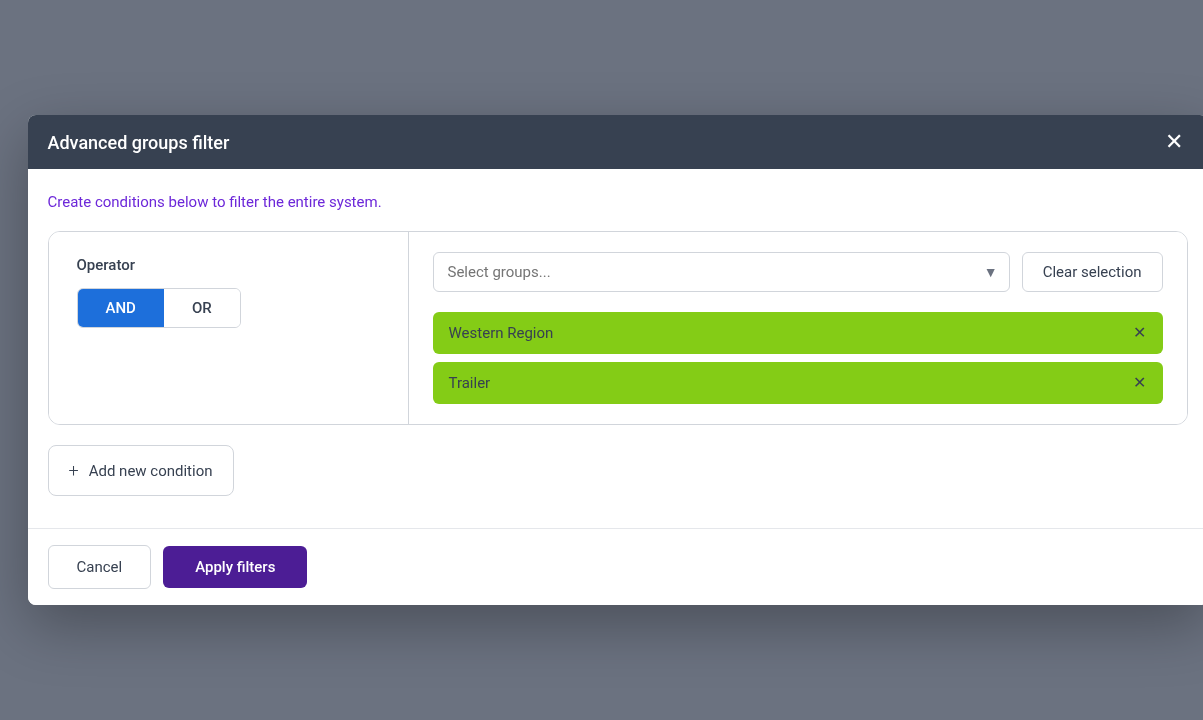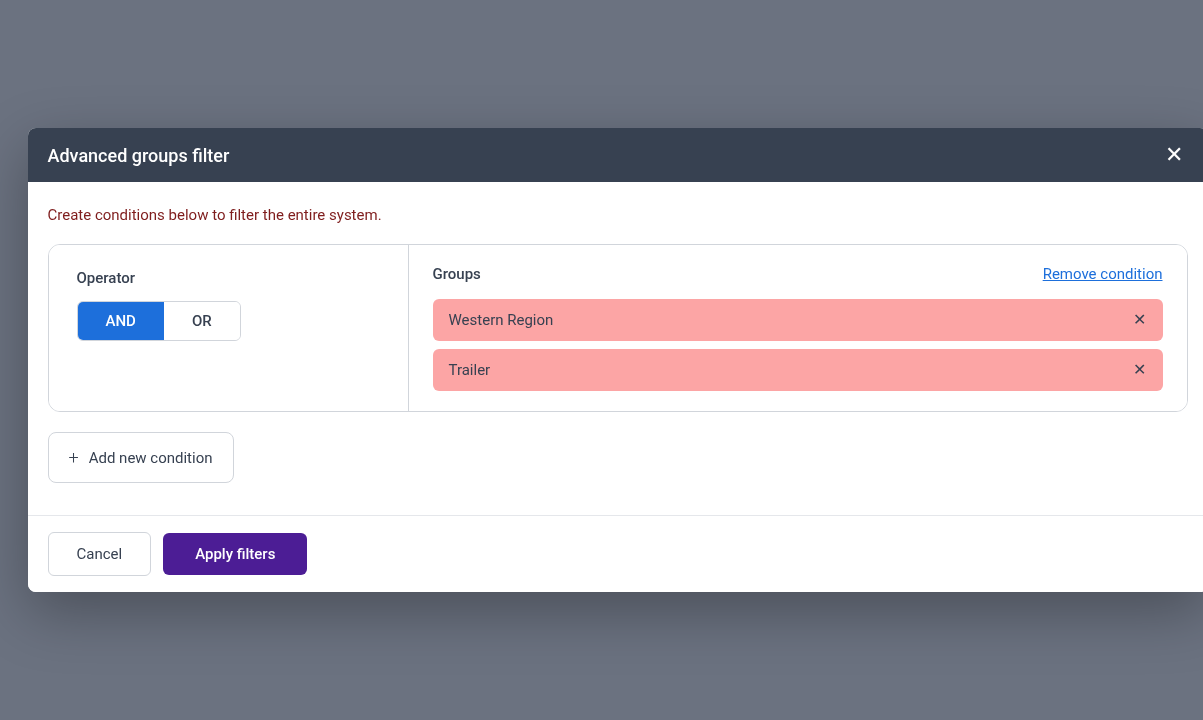--- a/index.html
+++ b/index.html
@@ -62,21 +62,21 @@
       padding: 0 4px;
       line-height: 1;
     }
 
     .modal-body {
       padding: 24px 20px 16px 20px;
     }
 
     .description {
       font-size: 15px;
-      color: #7f1d1d;
+      color: #6d28d9;
       margin-bottom: 20px;
     }
 
     .condition-box {
       border: 1px solid #d1d5db;
       border-radius: 12px;
       display: flex;
       overflow: hidden;
       margin-bottom: 20px;
     }
@@ -193,21 +193,21 @@
       white-space: nowrap;
     }
 
     .selected-items {
       display: flex;
       flex-direction: column;
       gap: 8px;
     }
 
     .selected-item {
-      background: #fca5a5;
+      background: #84cc16;
       border-radius: 6px;
       padding: 12px 16px;
       display: flex;
       align-items: center;
       justify-content: space-between;
       font-size: 15px;
       color: #374151;
     }
 
     .remove-item-btn {
@@ -289,25 +289,28 @@
 
         <div class="operator-panel">
           <div class="operator-label">Operator</div>
           <div class="operator-toggle">
             <button class="operator-btn active">AND</button>
             <button class="operator-btn">OR</button>
           </div>
         </div>
 
         <div class="condition-panel">
-          <div class="condition-header">
-            <span class="condition-type-label">Groups</span>
-            <button class="remove-condition-btn">Remove condition</button>
+
+          <div class="select-row">
+            <div class="select-wrapper">
+              <input class="select-input" type="text" readonly="" placeholder="Select groups..." style="">
+              <span class="select-arrow">▼</span>
+            </div>
+            <button class="clear-selection-btn">Clear selection</button>
           </div>
-
 
           <div class="selected-items">
             <div class="selected-item">
               <span>Western Region</span>
               <button class="remove-item-btn">✕</button>
             </div>
             <div class="selected-item">
               <span>Trailer</span>
               <button class="remove-item-btn">✕</button>
             </div>

